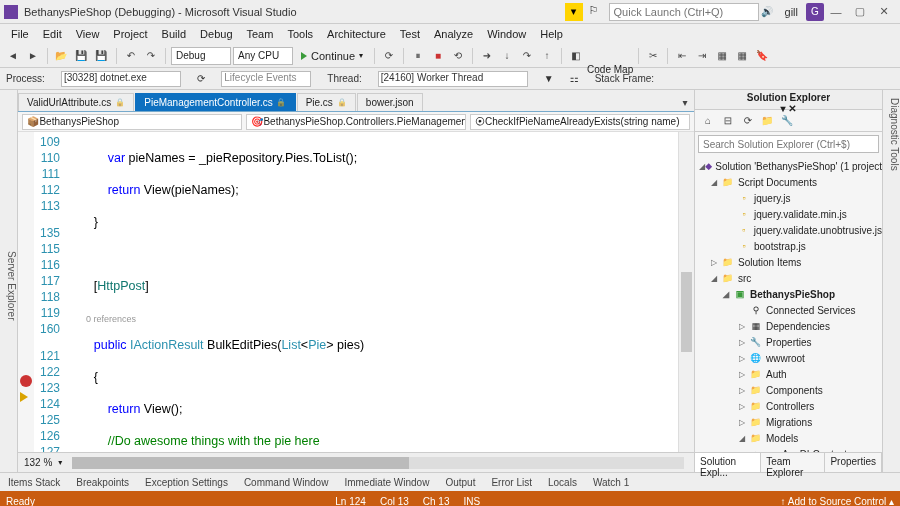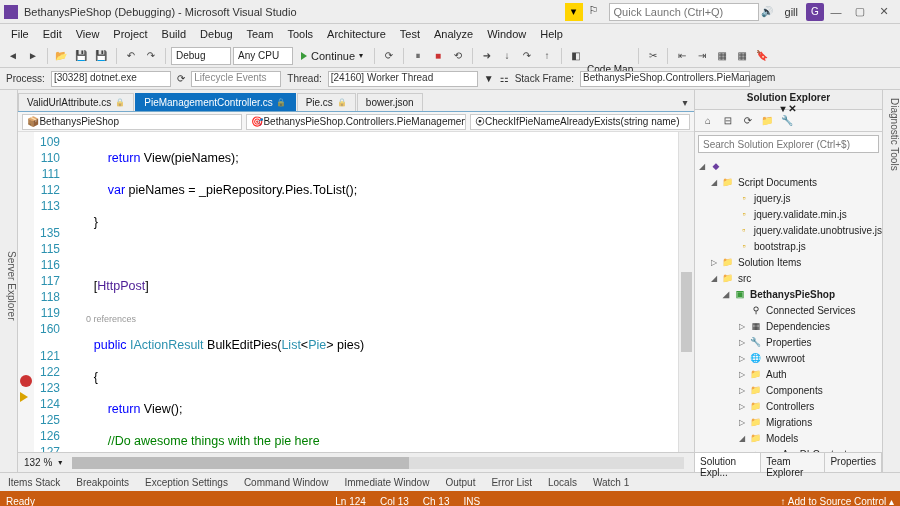--- a/index.html
+++ b/index.html
@@ -15,42 +15,42 @@
 .titlebar .usricon{width:18px;height:18px;background:#6b3fa0;color:#fff;display:flex;align-items:center;justify-content:center;font-size:10px;border-radius:2px;}
 .titlebar .winbtn{width:24px;height:20px;display:flex;align-items:center;justify-content:center;color:#555;}
 .menubar { height:20px; background:#eee; display:flex; align-items:center; padding:0 4px;}
 .menubar span { padding:2px 7px; font-size:11px; color:#222; cursor:default;}
 .toolbar { height:24px; background:#eee; border-bottom:1px solid #ccc; display:flex; align-items:center; padding:0 4px; gap:2px;}
 .tb-btn{width:18px;height:18px;display:flex;align-items:center;justify-content:center;color:#444;font-size:10px;}
 .tb-sep{width:1px;height:16px;background:#ccc;margin:0 3px;}
 .tb-sel{height:18px;border:1px solid #bbb;background:#fff;padding:0 4px;display:flex;align-items:center;font-size:10px;min-width:60px;}
 .tb-continue{display:flex;align-items:center;gap:4px;padding:0 6px;height:20px;}
 .tb-continue .tri{width:0;height:0;border-left:6px solid #3a9b3a;border-top:4px solid transparent;border-bottom:4px solid transparent;}
-.debugbar{height:22px;background:#eee;border-bottom:1px solid #ccc;display:flex;align-items:center;padding:0 6px;gap:6px;font-size:10px;color:#333;}
+.debugbar{height:22px;background:#eee;border-bottom:1px solid #ccc;display:flex;align-items:center;padding:0 6px;gap:16px;font-size:10px;color:#333;}
 .debugbar select,.debugbar .sel{height:16px;border:1px solid #bbb;font-size:10px;background:#fff;padding:0 2px;}
 .main{display:flex;height:382px;}
 .leftpane{width:18px;background:#eee;border-right:1px solid #ccc;writing-mode:vertical-rl;text-align:center;font-size:10px;color:#555;padding-top:10px;}
 .editor-area{flex:1;display:flex;flex-direction:column;background:#fff;position:relative;}
 .doctabs{height:22px;background:#eee;display:flex;align-items:flex-end;border-bottom:1px solid #7ac;}
 .doctab{padding:3px 8px;font-size:10px;background:#eee;border:1px solid #ccc;border-bottom:none;margin-right:1px;display:flex;align-items:center;gap:4px;}
 .doctab.active{background:#0e70c0;color:#fff;border-color:#0e70c0;}
 .doctab .pin{font-size:8px;opacity:.6;}
 .navbar{height:20px;background:#f5f5f5;border-bottom:1px solid #ddd;display:flex;align-items:center;padding:0 4px;gap:4px;font-size:10px;}
 .navbar .navsel{flex:1;border:1px solid #ccc;height:16px;padding:0 4px;display:flex;align-items:center;background:#fff;overflow:hidden;white-space:nowrap;}
 .codewrap{flex:1;display:flex;overflow:hidden;position:relative;}
 .bpcol{width:16px;background:#f5f5f5;position:relative;}
 .bp{position:absolute;width:12px;height:12px;border-radius:50%;background:#c33;left:2px;}
 .arrow{position:absolute;width:12px;height:12px;left:2px;}
 .arrow::before{content:'';position:absolute;width:0;height:0;border-left:8px solid #d9a300;border-top:5px solid transparent;border-bottom:5px solid transparent;top:1px;}
 .linecol{width:32px;background:#fff;text-align:right;padding-right:6px;color:#2b91af;font-family:Consolas,monospace;font-size:12px;line-height:16px;padding-top:2px;}
 .code{flex:1;font-family:Consolas,monospace;font-size:12.5px;line-height:16px;padding-top:2px;white-space:pre;color:#000;overflow:hidden;}
 .code .kw{color:#0000ff;}
 .code .typ{color:#2b91af;}
 .code .com{color:#008000;}
-.code .attr{color:#4c1d95;}
+.code .attr{color:#0f766e;}
 .code .ref{color:#999;font-size:9px;}
 .zoom{height:20px;background:#eee;border-top:1px solid #ccc;display:flex;align-items:center;padding:0 6px;font-size:10px;gap:6px;}
 .rightpane{width:18px;background:#eee;border-left:1px solid #ccc;writing-mode:vertical-rl;font-size:10px;color:#555;padding-top:8px;}
 .solution{width:188px;background:#f5f5f5;border-left:1px solid #ccc;display:flex;flex-direction:column;}
 .sol-title{height:20px;background:#eee;padding:2px 6px;font-size:10px;font-weight:600;display:flex;align-items:center;justify-content:space-between;border-bottom:1px solid #ccc;flex-direction:column;}
 .sol-tb{height:22px;border-bottom:1px solid #ccc;display:flex;align-items:center;padding:0 4px;gap:2px;}
 .sol-search{padding:3px;}
 .sol-search input{width:100%;height:18px;border:1px solid #bbb;font-size:10px;padding:0 4px;}
 .tree{flex:1;overflow:auto;font-size:10px;padding:2px 0;}
 .tree-item{display:flex;align-items:center;height:16px;padding-left:4px;white-space:nowrap;}
@@ -147,21 +147,20 @@
 <div class="debugbar">
   <span>Process:</span>
   <span class="sel" style="width:120px;">[30328] dotnet.exe</span>
   <span>⟳</span>
   <span class="sel" style="width:90px;color:#888;">Lifecycle Events</span>
   <span>Thread:</span>
   <span class="sel" style="width:150px;">[24160] Worker Thread</span>
   <span>▼</span>
   <span>⚏</span>
   <span>Stack Frame:</span>
-  <span class="sel" style="width:170px;">BethanysPieShop.Controllers.PieManagem</span>
 </div>
 
 <div class="main">
   <div class="leftpane">Server Explorer</div>
 
   <div class="editor-area">
     <div class="doctabs">
       <div class="doctab">
           <span>ValidUrlAttribute.cs</span>
           <span class="pin">🔒</span>
@@ -207,22 +206,22 @@
         <div style="height:11px;"></div>
         <div>121</div>
           <div>122</div>
           <div>123</div>
         <div>124</div>
           <div>125</div>
           <div>126</div>
         <div>127</div>
       </div>
       <div class="code">
+<div>            <span class="kw">var</span><span> pieNames = _pieRepository.Pies.ToList();</span></div>
 <div>            <span class="kw">return</span><span> View(pieNames);</span></div>
-<div>            <span class="kw">var</span><span> pieNames = _pieRepository.Pies.ToList();</span></div>
 <div>        <span>}</span></div>
 <div> </div>
 <div>        <span>[</span><span class="attr">HttpPost</span><span>]</span></div>
 <div style="height:11px;"><span class="ref">        <span>0 references</span></span></div>
 <div>        <span class="kw">public </span><span class="typ">IActionResult</span><span> BulkEditPies(</span><span class="typ">List</span><span>&lt;</span><span class="typ">Pie</span><span>&gt; pies)</span></div>
 <div>        <span>{</span></div>
 <div>            <span class="kw">return</span><span> View();</span></div>
 <div>            <span class="com">//Do awesome things with the pie here</span></div>
 
 
@@ -261,20 +260,21 @@
       <div class="tb-btn">📁</div>
       <div class="tb-btn">🔧</div>
     </div>
     <div class="sol-search">
       <input placeholder="Search Solution Explorer (Ctrl+$)" style="">
     </div>
     <div class="tree">
       <div class="tree-item">
           <span class="twisty">◢</span>
           <span class="ic ic-sol">◆</span>
+          <span>Solution 'BethanysPieShop' (1 project</span>
         </div>
       <div class="tree-item" style="padding-left:16px;">
           <span class="twisty">◢</span>
           <span class="ic ic-fold">📁</span>
           <span>Script Documents</span>
         </div>
       <div class="tree-item" style="padding-left:32px;">
           <span class="twisty"></span>
           <span class="ic ic-js">▫</span>
           <span> jquery.js</span>

